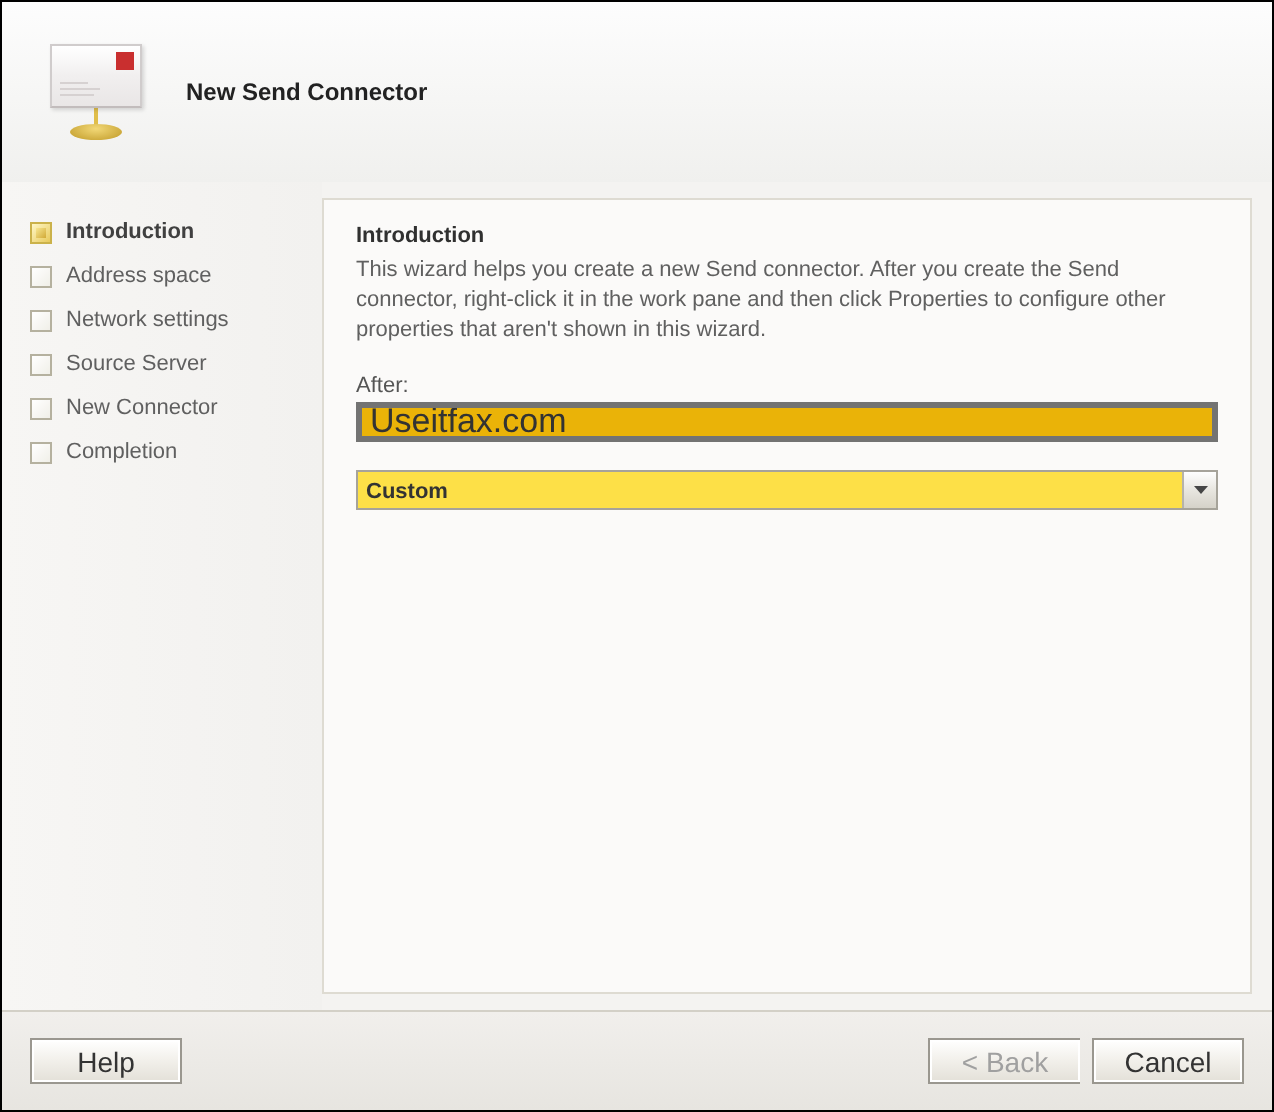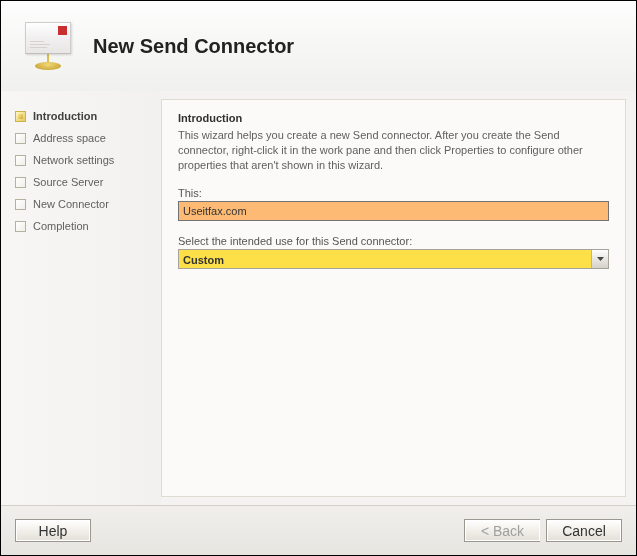--- a/index.html
+++ b/index.html
@@ -58,21 +58,21 @@
   .stand-pole {
     width: 2px; height: 10px; background: #e0be4a;
   }
   .stand-base {
     width: 26px; height: 8px;
     background: radial-gradient(ellipse at 50% 30%, #f2d877 0%, #caa637 80%);
     border-radius: 50%;
     margin-top: -2px;
   }
   .header-title {
-    font-size: 20px;
+    font-size: 12px;
     font-weight: bold;
     color: #222;
     padding-left: 10px;
   }
   
   .body {
     flex: 1;
     display: flex;
     background: #f4f3f1;
   }
@@ -125,25 +125,25 @@
     line-height: 1.35;
     margin-bottom: 14px;
   }
   .field-label {
     color: #555;
     margin-bottom: 2px;
   }
   .text-input {
     width: 100%;
     height: 20px;
-    border: 1px solid #737373;
-    background: #fdba74;
+    border: 3px solid #737373;
+    background: #eab308;
     padding: 2px 4px;
     font: inherit;
-    font-size: 11px;
+    font-size: 17px;
     color: #333;
     margin-bottom: 14px;
   }
   .select-wrap {
     display:flex;
     width: 100%;
     height: 20px;
     border: 1px solid #a6a39a;
     background: #fde047;
     margin-bottom: 6px;
@@ -245,24 +245,23 @@
       <div class="step">
         <span class="step-box"></span>
         <span>Completion</span>
       </div>
     </div>
 
     <div class="content">
       <div class="section-title">Introduction</div>
       <div class="section-intro">This wizard helps you create a new Send connector. After you create the Send connector, right-click it in the work pane and then click Properties to configure other properties that aren't shown in this wizard.</div>
 
-      <div class="field-label">This:</div>
+      <div class="field-label">After:</div>
       <input type="text" class="text-input" value="Useitfax.com" style="">
 
-      <div class="field-label">Select the intended use for this Send connector:</div>
       <div class="select-wrap">
         <div class="select-value">Custom</div>
         <div class="select-btn">
           <svg width="7" height="4" viewBox="0 0 7 4">
               <path d="M0,0 L7,0 L3.5,4 Z" fill="#464646"></path>
             </svg>
         </div>
       </div>
 
     </div>

